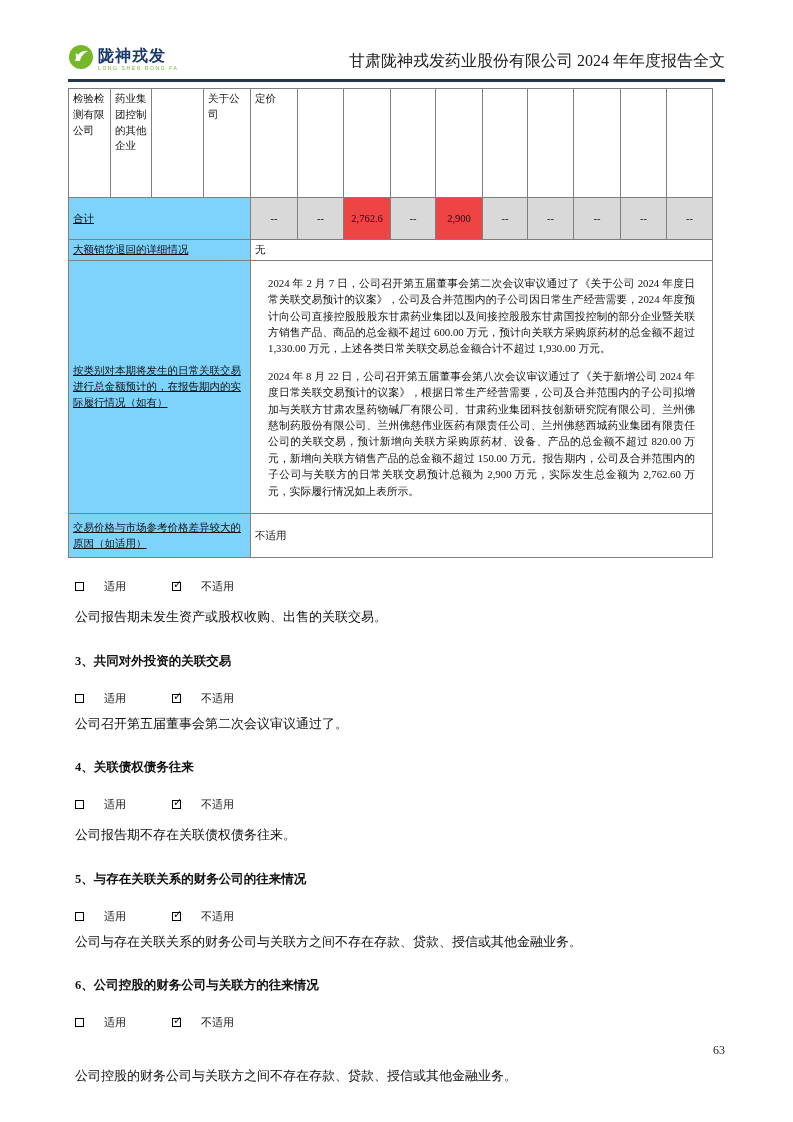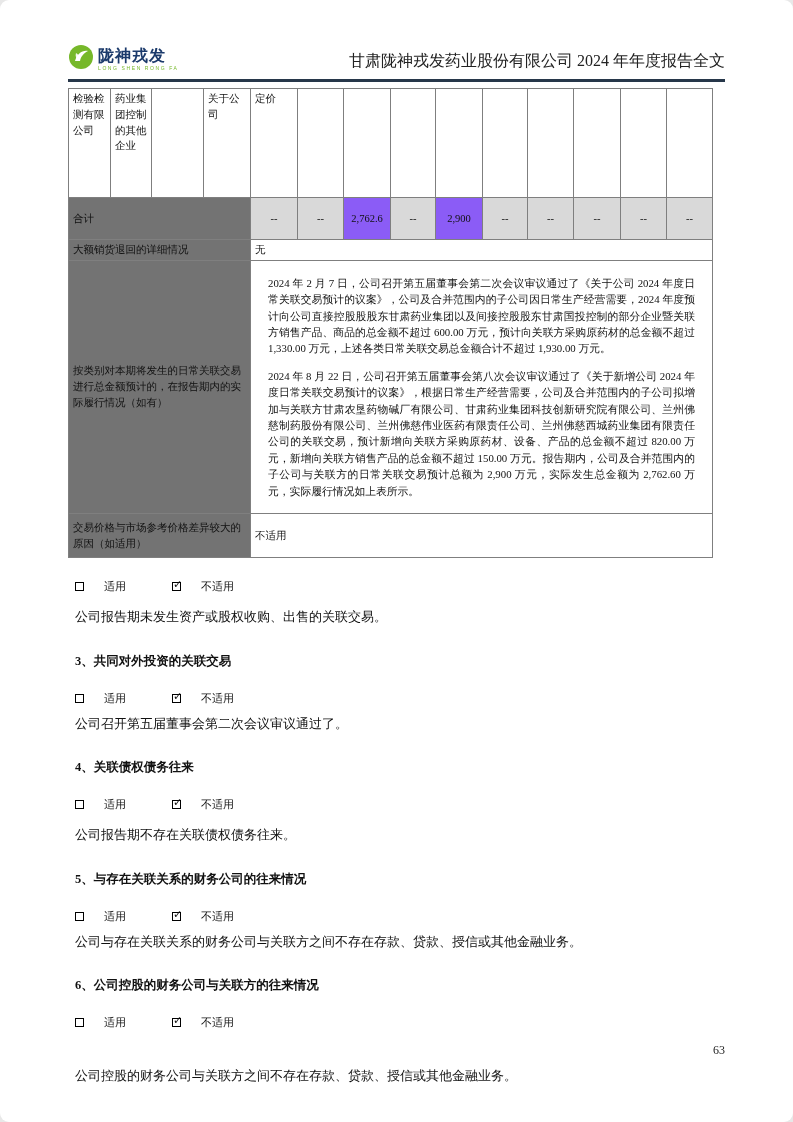--- a/index.html
+++ b/index.html
@@ -1,44 +1,43 @@
 <!DOCTYPE html>
 <html><head>
 <meta charset="utf-8">
 <style>
   html,body{margin:0;padding:0;background:#e8e8e8;}
   .page{
     width:793px;height:1122px;margin:0 auto;background:#ffffff;
     position:relative;box-sizing:border-box;
     font-family:"Liberation Serif","DejaVu Serif",serif;color:#111;
     overflow:hidden;
-    border-radius:9px;
   }
   .content{padding:0 68px;box-sizing:border-box;}
 
   
   .hdr{display:flex;justify-content:space-between;align-items:flex-end;padding-top:44px;}
   .logo{display:flex;align-items:center;gap:4px;}
   .logo-txt{display:flex;flex-direction:column;line-height:1;}
   .logo-cn{font-weight:bold;font-size:16px;color:#1b3a6b;letter-spacing:1px;font-family:"Liberation Sans",sans-serif;}
   .logo-en{font-size:5px;color:#76b82a;letter-spacing:1.6px;margin-top:2px;font-family:"Liberation Sans",sans-serif;}
   .hdr-title{font-size:16px;color:#222;padding-bottom:2px;}
   .hdr-rule{height:3px;background:#27374a;margin-top:5px;}
 
   
   table.rel{border-collapse:collapse;table-layout:fixed;width:644px;margin-top:6px;}
   table.rel td{
     border:1px solid #7f7f7f;font-size:10.5px;line-height:1.5;
     padding:2px 4px;vertical-align:top;word-break:break-all;box-sizing:border-box;
   }
-  td.lbl{background:#737373;}
+  td.lbl{background:#7dd3fc;text-decoration:underline;}
   tr.cont-row td{height:109px;}
   tr.total-row td{height:42px;vertical-align:middle;}
   tr.total-row td.dash{background:#d9d9d9;text-align:center;padding:1px;}
-  tr.total-row td.num{background:#8b5cf6;text-align:center;padding:1px;}
+  tr.total-row td.num{background:#ef4444;text-align:center;padding:1px;}
   tr.total-row td.lbl{vertical-align:middle;}
   tr.return-row td{height:20px;}
   tr.perf-row td.lbl{vertical-align:middle;height:218px;}
   tr.perf-row td.val{padding:3px 6px;}
   tr.perf-row p{margin:11px;font-size:10.8px;line-height:1.52;text-align:justify;word-break:break-all;}
   tr.price-row td{height:44px;}
   tr.price-row td.lbl{vertical-align:middle;}
   tr.price-row td.val{vertical-align:middle;}
 
   

